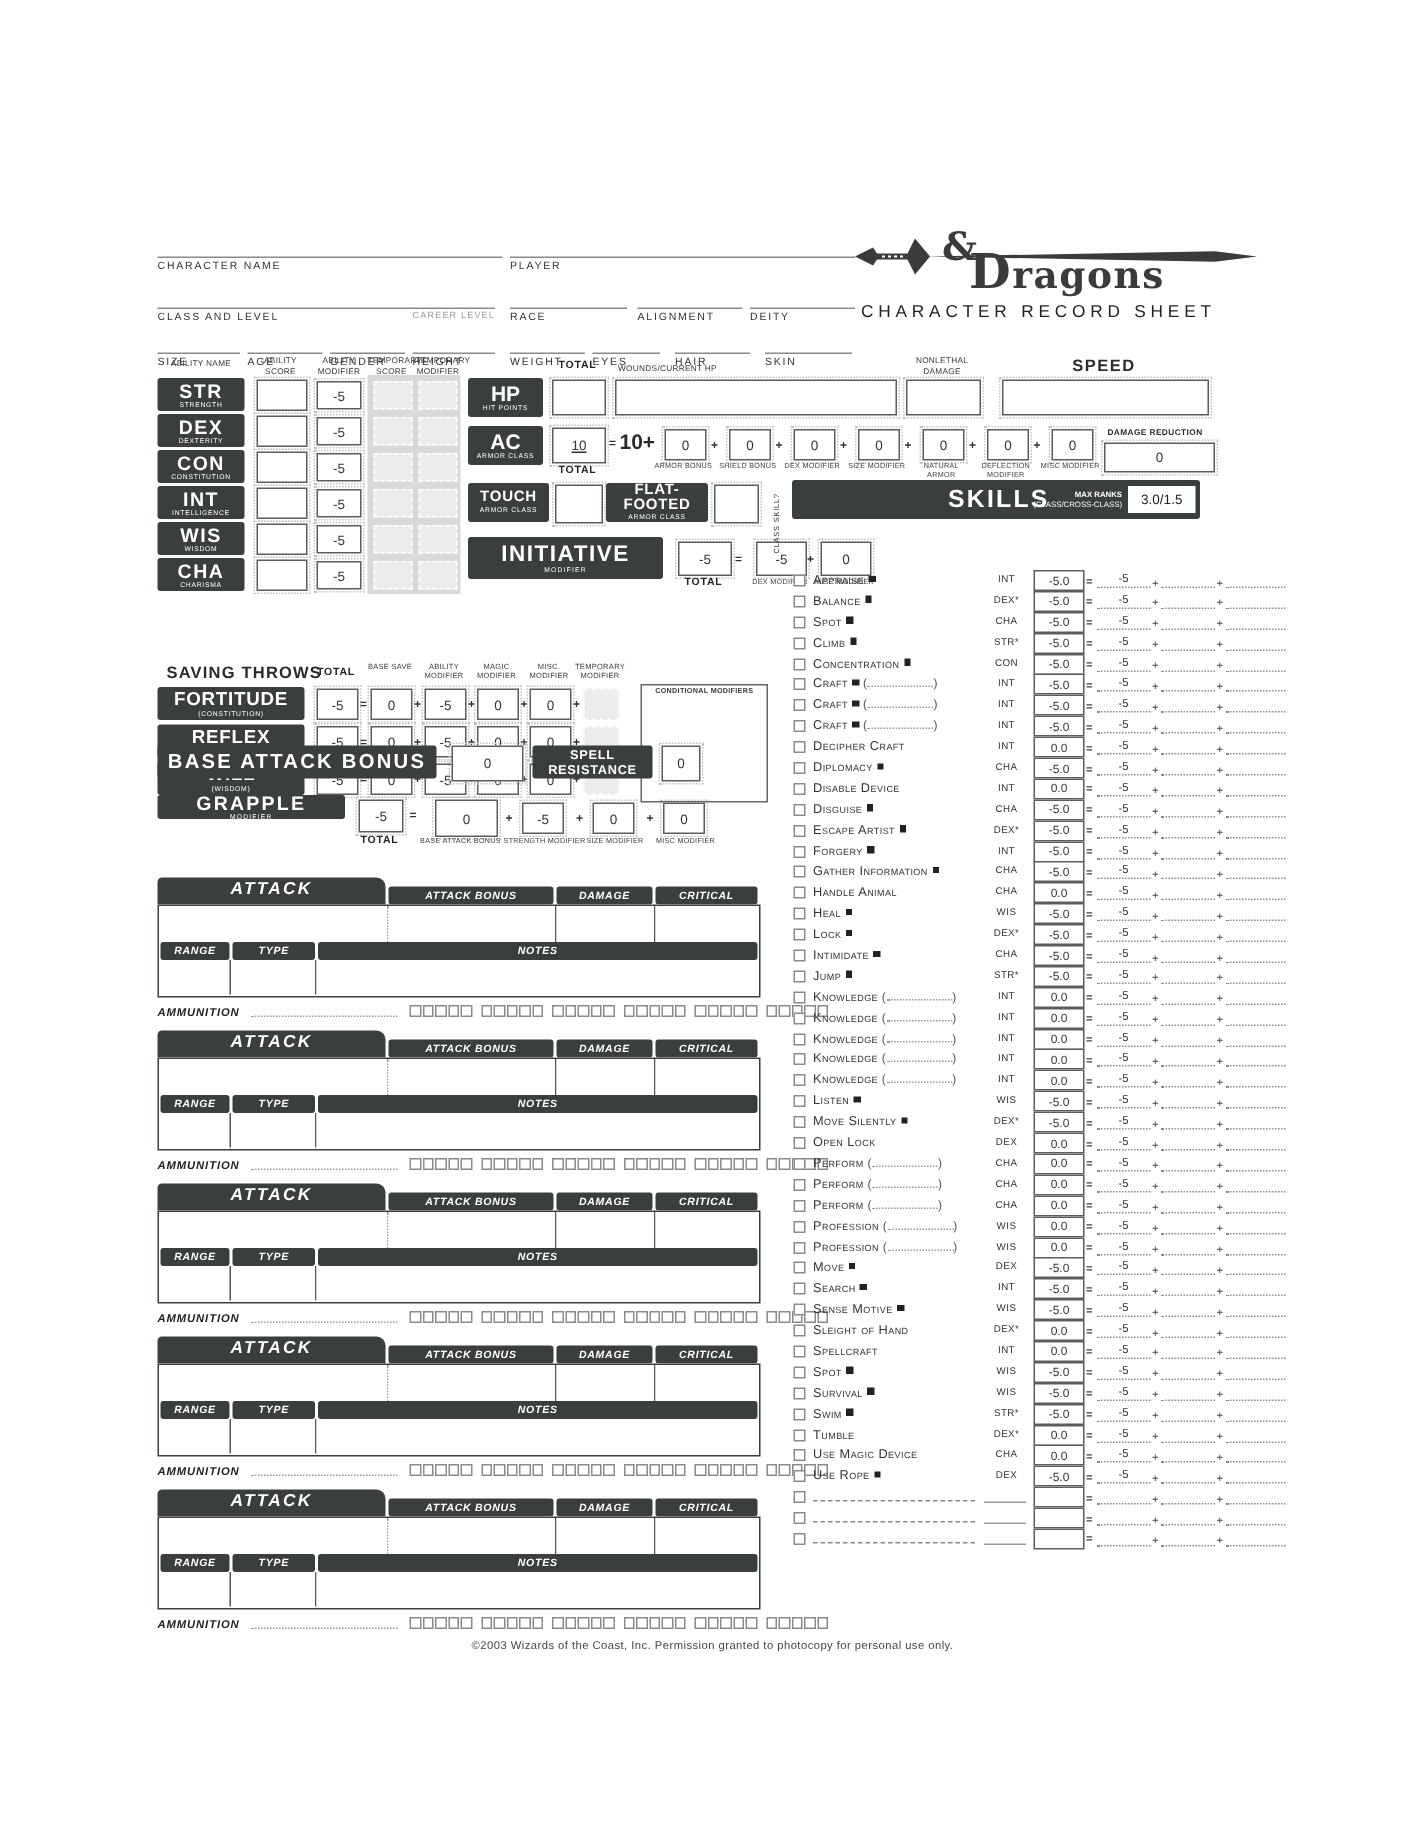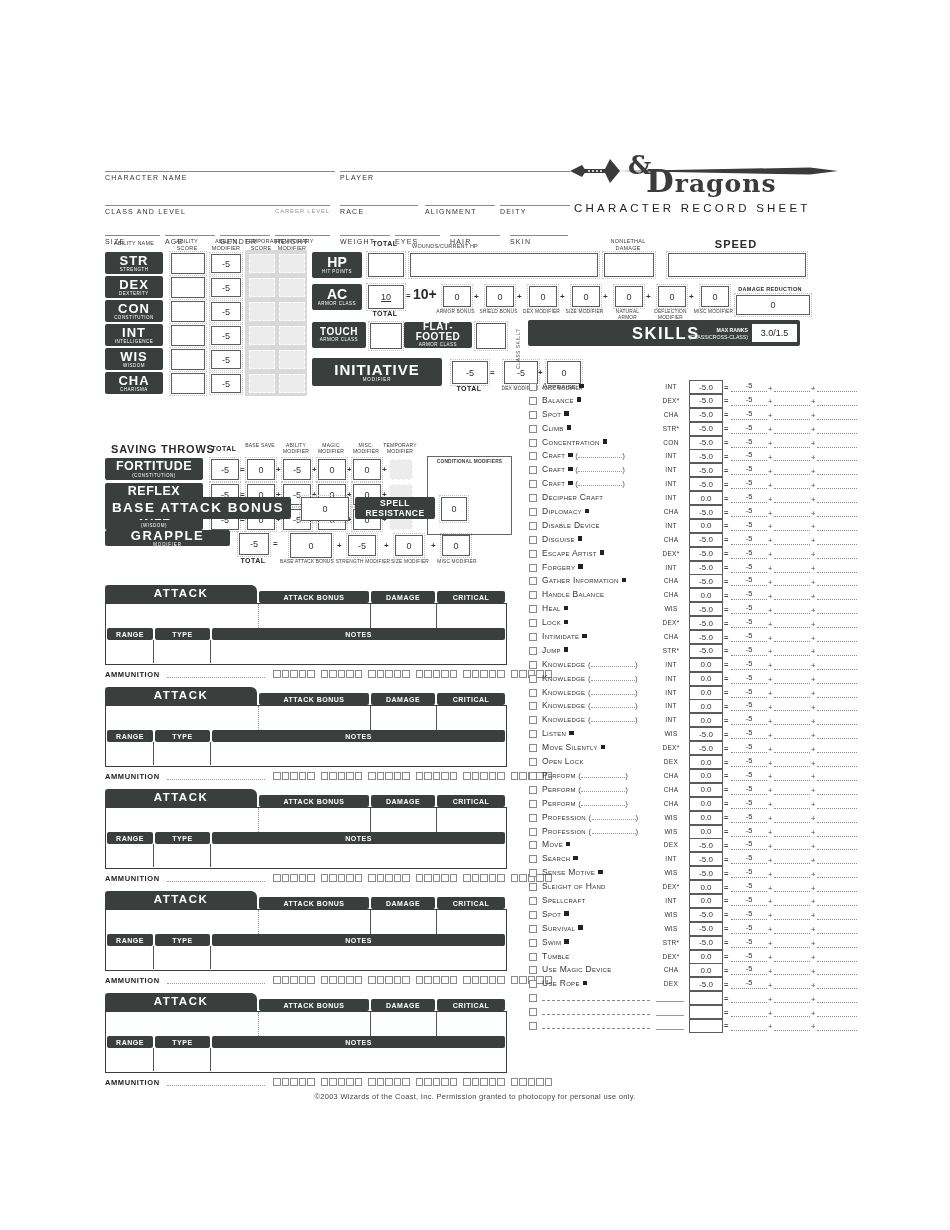--- a/index.html
+++ b/index.html
@@ -55,21 +55,21 @@
   .gp-part .wbox{position:absolute;left:11px;top:3px;width:26px;height:19px;}
   .gp-part:first-child{width:56px;}
   .gp-part:first-child .wbox{left:9px;top:1px;width:40px;height:23px;}
   .gp-part .op{left:0px;top:9px;}
   .gp-part .lbl{position:absolute;left:-2px;top:27px;width:56px;font-size:4.8px;}
   .in-part{position:relative;width:43px;height:36px;}
   .in-part .wbox{position:absolute;left:8px;top:0;width:32px;height:21px;}
   .in-part .op{left:-1px;top:7px;}
   .in-part .lbl{position:absolute;left:-3px;top:25px;width:54px;font-size:4.8px;}
   
-  .atk-wrap{position:absolute;left:0;width:486px;height:100px;}
+  .atk-wrap{position:absolute;left:0;width:486px;height:100px;font-style:italic;}
   .atk-wrap:nth-child(1){top:0;} .atk-wrap:nth-child(2){top:102px;} .atk-wrap:nth-child(3){top:204px;}
   .atk-wrap:nth-child(4){top:306px;} .atk-wrap:nth-child(5){top:408px;}
   .atk-tab{position:absolute;left:0;top:0;width:152px;height:18px;border-radius:3px 6px 0 0;
            font-size:11.5px;font-weight:bold;letter-spacing:1.5px;}
   .atk-hd{position:absolute;top:6px;height:12px;font-size:7px;font-weight:bold;letter-spacing:.5px;}
   .atk-body{position:absolute;left:0;top:18px;width:400px;height:60px;border:1px solid #3a3f3e;background:#fff;}
   .atk-c{position:absolute;top:0;height:24px;background:#fff;}
   .atk-rt{position:absolute;top:24px;height:12px;font-size:7px;font-weight:bold;letter-spacing:.5px;}
   .atk-c2{position:absolute;top:36px;height:23px;background:#fff;}
   .ammo{position:absolute;left:0;top:84px;width:402px;height:12px;}
@@ -1027,21 +1027,21 @@
     <span class="wbox mb">-5.0</span>
     <span class="eq">=</span>
     <span class="u u1">-5</span>
     <span class="pl p1">+</span>
     <span class="u u2"></span>
     <span class="pl p2">+</span>
     <span class="u u3"></span>
   </div>
       <div class="skrow">
     <span class="cb"></span>
-    <span class="nm"><span>Handle Balance</span></span>
+    <span class="nm"><span>Handle Animal</span></span>
     <span class="ab-col">CHA</span>
 
     <span class="wbox mb">0.0</span>
     <span class="eq">=</span>
     <span class="u u1">-5</span>
     <span class="pl p1">+</span>
     <span class="u u2"></span>
     <span class="pl p2">+</span>
     <span class="u u3"></span>
   </div>

